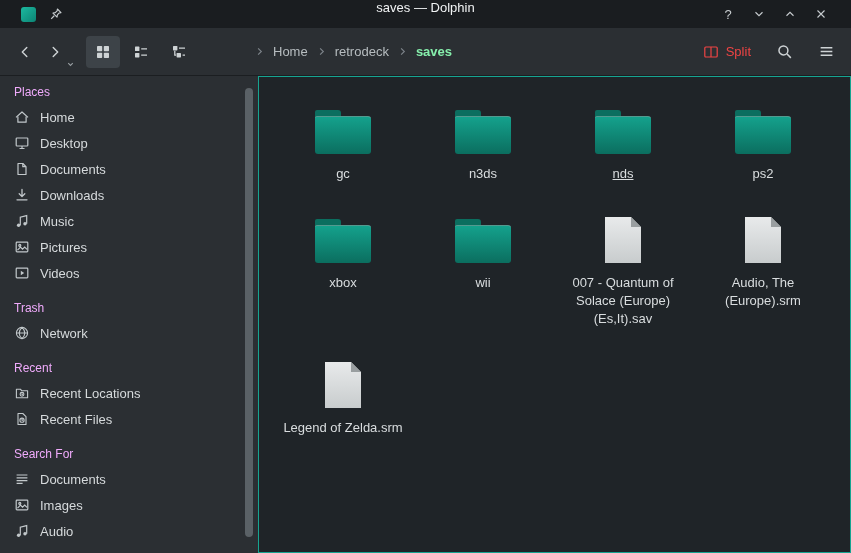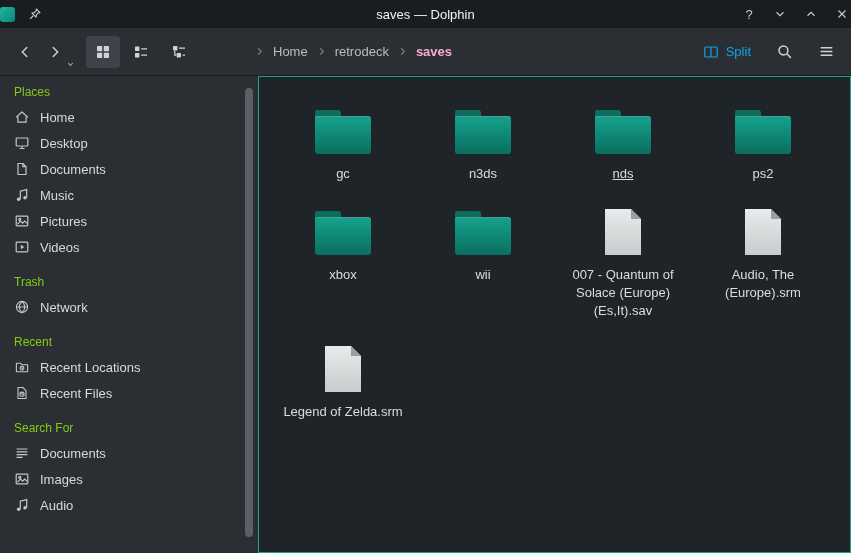--- a/index.html
+++ b/index.html
@@ -2,56 +2,56 @@
 <html style="--accent: #16a491; --folder-light: #14a18c; --folder-dark: #0b6e5f; --view-bg: #1f2428; --toolbar-bg: #2b2f33; --titlebar-bg: #1a1d20;"><head>
 <meta charset="utf-8">
 <style>
   *{box-sizing:border-box;margin:0;padding:0}
   html,body{width:851px;height:553px;overflow:hidden;background:#101214}
   body{font-family:"Liberation Sans","DejaVu Sans",sans-serif;font-size:13px;color:#dcdfe1}
   svg{display:block}
   .window{width:851px;height:553px;display:flex;flex-direction:column;background:var(--toolbar-bg,#2b2f33)}
 
   
-  .titlebar{height:28px;background:var(--titlebar-bg,#1a1d20);display:flex;align-items:center;padding:0 0;position:relative;flex:0 0 auto}
+  .titlebar{height:28px;background:var(--titlebar-bg,#1a1d20);display:flex;padding:0 21px;position:relative;flex:0 0 auto}
   .tb-left{display:flex;align-items:center;gap:11px;z-index:1}
   .app-icon{width:15px;height:15px;border-radius:3px;background:linear-gradient(135deg,#1cb9a0,#0c8474);display:inline-block}
   .title{position:absolute;left:0;right:0;text-align:center;color:#f1f3f4;font-size:13px}
   .tb-right{margin-left:auto;display:flex;align-items:center;gap:13px;z-index:1}
   .winbtn{width:18px;height:18px;display:flex;align-items:center;justify-content:center;color:#c7cccf;font-size:13px;cursor:default}
 
   
   .toolbar{height:48px;background:var(--toolbar-bg,#2b2f33);display:flex;align-items:center;padding:0 10px;border-bottom:1px solid #1b1e21;flex:0 0 auto}
   .tbtn{width:30px;height:32px;display:flex;align-items:center;justify-content:center;border-radius:4px;color:#ced3d5}
   .fwd-wrap{position:relative;margin-right:6px}
   .caret{position:absolute;right:-5px;bottom:-1px;color:#99a0a4}
   .viewbtns{display:flex;gap:4px;margin-left:10px}
   .vbtn{width:34px;height:32px;border-radius:4px;display:flex;align-items:center;justify-content:center;color:#ced3d5}
   .vbtn.active{background:#3d4348}
   .breadcrumb{display:flex;align-items:center;gap:5px;margin-left:58px;color:#b7bdc0;white-space:nowrap}
   .crumb{padding:0 3px}
-  .crumb.current{color:#f9a8d4;font-weight:bold}
+  .crumb.current{color:#86efac;font-weight:bold}
   .bc-chevron{color:#7d848a;display:flex}
   .toolbar-right{margin-left:auto;display:flex;align-items:center;gap:12px}
-  .split-btn{display:flex;align-items:center;gap:7px;color:#0ea5e9;padding:6px 6px;border-radius:4px}
+  .split-btn{display:flex;align-items:center;gap:7px;color:#ef4444;padding:6px 6px;border-radius:4px}
 
   
   .content{flex:1;display:flex;min-height:0;background:var(--toolbar-bg,#2b2f33)}
   .sidebar{width:258px;flex:0 0 auto;overflow:hidden;position:relative;padding-top:2px}
-  .section-header{height:26px;display:flex;align-items:flex-end;padding:0 14px 5px;color:#84cc16;font-size:12px}
+  .section-header{height:26px;display:flex;align-items:flex-end;padding:0 14px 5px;color:#f0abfc;font-size:12px}
   .section-header.later{height:34px}
   .side-item{display:flex;align-items:center;gap:10px;height:26px;padding:0 14px;color:#d6dadc;cursor:default}
   .side-icon{width:16px;height:16px;color:#c2c8cb;flex:0 0 auto}
   .side-label{font-size:13px}
   .scrollbar{position:absolute;right:5px;top:12px;bottom:12px;width:8px}
   .thumb{position:absolute;top:0;bottom:4px;width:8px;border-radius:4px;background:#5a6166}
 
   
   .mainview{flex:1;background:var(--view-bg,#1f2428);border:1px solid var(--accent,#16a491);overflow:hidden}
-  .grid{display:grid;grid-template-columns:repeat(4,140px);row-gap:12px;padding:17px 0 0 14px}
+  .grid{display:grid;grid-template-columns:repeat(4,140px);row-gap:20px;padding:17px 0 0 14px}
   .cell{display:flex;flex-direction:column;align-items:center}
   .icon-wrap{height:62px;display:flex;align-items:flex-end;justify-content:center;padding-bottom:2px}
   .folder-icon{position:relative;width:56px;height:44px;display:inline-block}
   .folder-icon .tab{position:absolute;left:0;top:0;width:26px;height:9px;border-radius:2px 3px 0 0;background:var(--folder-dark,#0b6e5f)}
   .folder-icon .fbody{position:absolute;left:0;top:6px;right:0;bottom:0;border-radius:2px 3px 3px 3px;background:linear-gradient(180deg,var(--folder-light,#14a18c),var(--folder-dark,#0b6e5f));border-top:1px solid rgba(255,255,255,.3)}
   .file-icon{position:relative;width:36px;height:46px;display:inline-block;background:linear-gradient(180deg,#e8eaeb,#c8cccd);clip-path:polygon(0 0,26px 0,36px 10px,36px 46px,0 46px)}
   .file-icon .fold{position:absolute;top:0;right:0;width:10px;height:10px;background:#999ea0;clip-path:polygon(0 0,10px 10px,0 10px)}
   .cell-label{margin-top:9px;max-width:128px;text-align:center;font-size:13px;line-height:18px;color:#d9dddf}
   .cell-label.u{text-decoration:underline}
 </style>
@@ -226,20 +226,30 @@
                 <path d="M4 2.5h4.8L12 5.7v7.8H4z"></path>
                 <path d="M8.8 2.5v3.2H12"></path>
               </g>
             </svg>
           </span>
           <span class="side-label">Documents</span>
         </div>
         <div class="side-item">
           <span class="side-icon">
             <svg width="16" height="16" viewBox="0 0 16 16">
+              <g fill="none" stroke="currentColor" stroke-width="1.3" stroke-linecap="round" stroke-linejoin="round">
+                <path d="M8 2.5V9M5.2 6.8L8 9.6l2.8-2.8M3 12.8h10"></path>
+              </g>
+            </svg>
+          </span>
+          <span class="side-label">Downloads</span>
+        </div>
+        <div class="side-item">
+          <span class="side-icon">
+            <svg width="16" height="16" viewBox="0 0 16 16">
               <g fill="currentColor">
                 <circle cx="4.6" cy="12.3" r="1.7"></circle>
                 <circle cx="11" cy="10.8" r="1.7"></circle>
               </g>
               <path d="M6.3 12.3V4.2l6.4-1.6v8.2" fill="none" stroke="currentColor" stroke-width="1.2"></path>
             </svg>
           </span>
           <span class="side-label">Music</span>
         </div>
         <div class="side-item">

